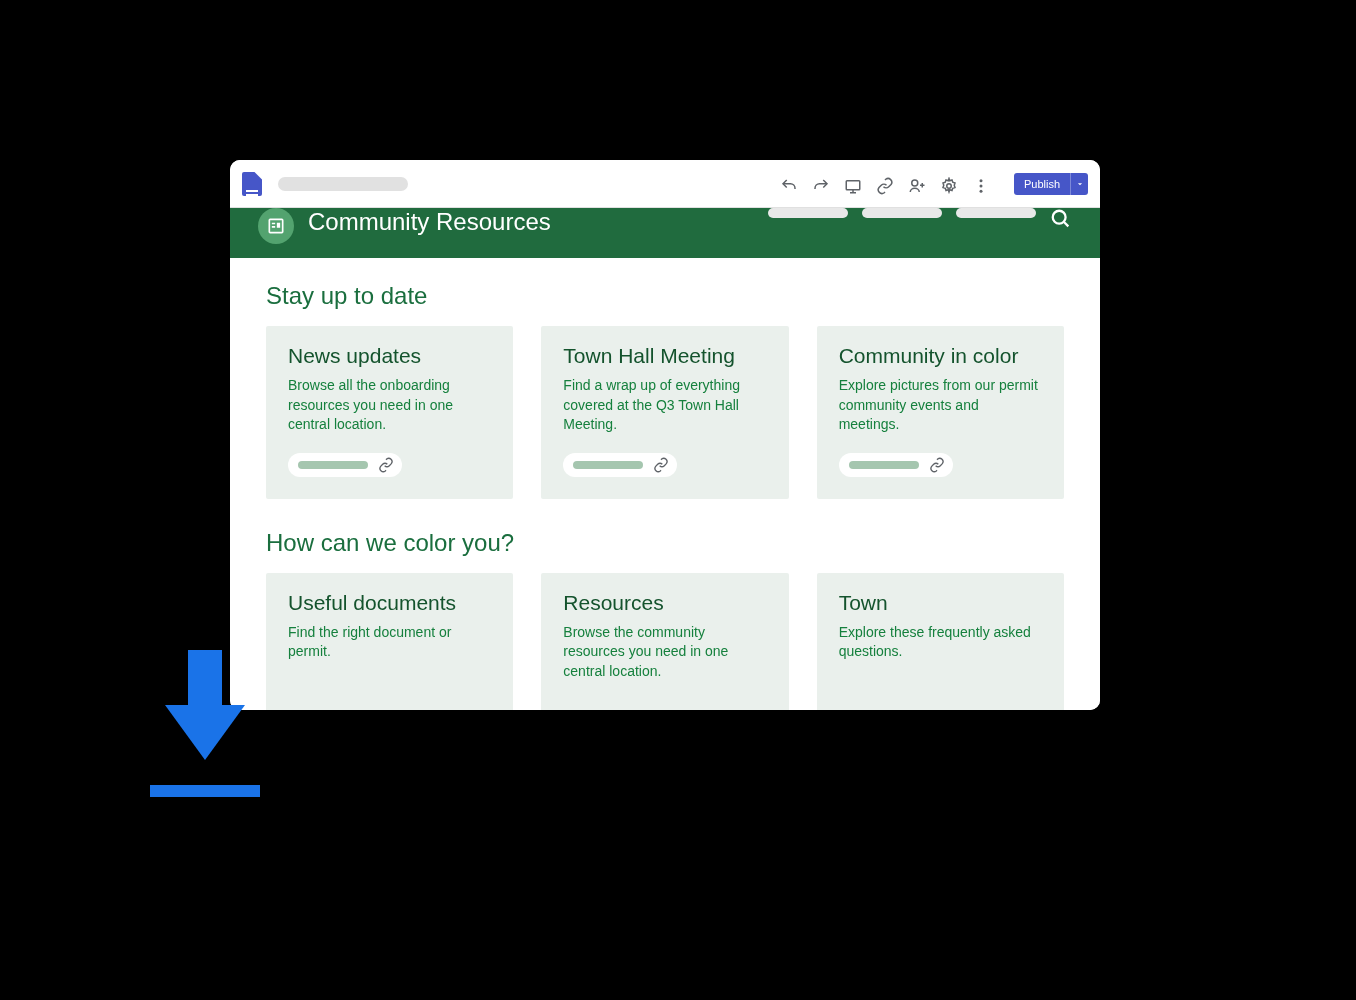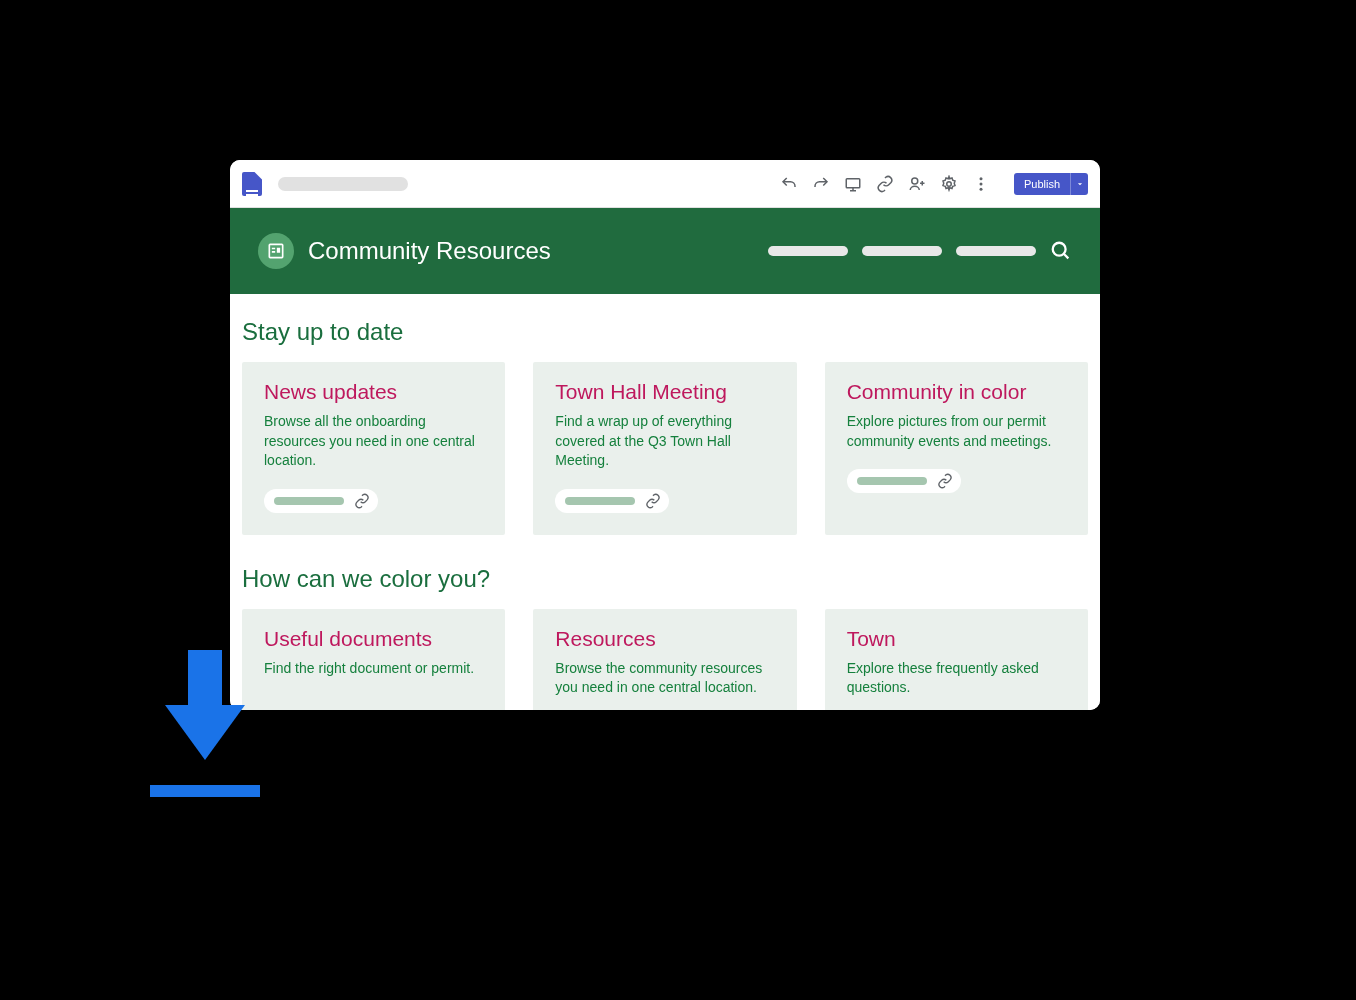--- a/index.html
+++ b/index.html
@@ -59,21 +59,21 @@
     }
     .title-placeholder {
       width: 130px;
       height: 14px;
       background: #e1e1e1;
       border-radius: 7px;
     }
     .toolbar-spacer { flex: 1; }
     .toolbar-icons {
       display: flex;
-      align-items: center;
+      align-items: flex-end;
       gap: 14px;
     }
     .toolbar-icon {
       width: 18px;
       height: 18px;
       color: #5f6368;
       cursor: pointer;
       display: flex;
       align-items: center;
       justify-content: center;
@@ -98,23 +98,23 @@
       border: none;
       border-left: 1px solid rgba(255,255,255,0.3);
       border-radius: 0 3px 3px 0;
       cursor: pointer;
       display: flex;
       align-items: center;
       justify-content: center;
     }
     .page-header {
       background: #206b3e;
-      height: 86px;
-      display: flex;
-      align-items: center;
+      height: 50px;
+      display: flex;
+      align-items: flex-start;
       padding: 0 28px;
       gap: 14px;
     }
     .page-logo {
       width: 36px;
       height: 36px;
       border-radius: 50%;
       background: #53a36f;
       display: flex;
       align-items: center;
@@ -129,21 +129,21 @@
       height: 10px;
       background: #e8e8e8;
       border-radius: 5px;
     }
     .search-icon-header {
       color: #fff;
       width: 22px;
       height: 22px;
     }
     .content {
-      padding: 24px 12px;
+      padding: 24px 36px;
       background: #fff;
     }
     .section-heading {
       color: #1a6e3e;
       font-size: 24px;
       font-weight: 400;
       margin-bottom: 16px;
     }
     .card-row {
       display: flex;
@@ -151,21 +151,21 @@
       margin-bottom: 30px;
     }
     .card {
       flex: 1;
       background: #eaf0ec;
       padding: 18px 22px 22px;
       border-radius: 2px;
     }
     .card-title {
       font-size: 21px;
-      color: #be185d;
+      color: #14532d;
       margin-bottom: 8px;
       font-weight: 400;
     }
     .card-body {
       font-size: 14px;
       color: #15803d;
       line-height: 1.4;
       margin-bottom: 18px;
     }
     .link-chip {

